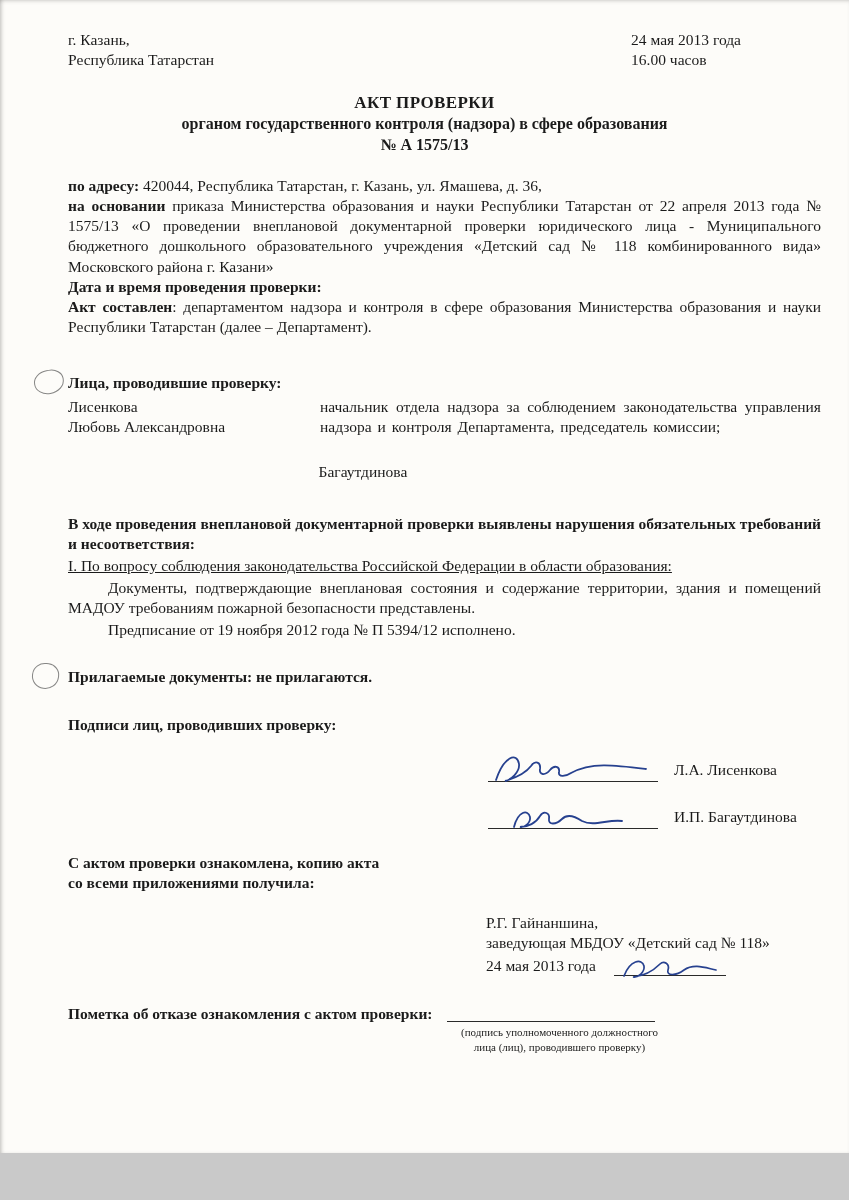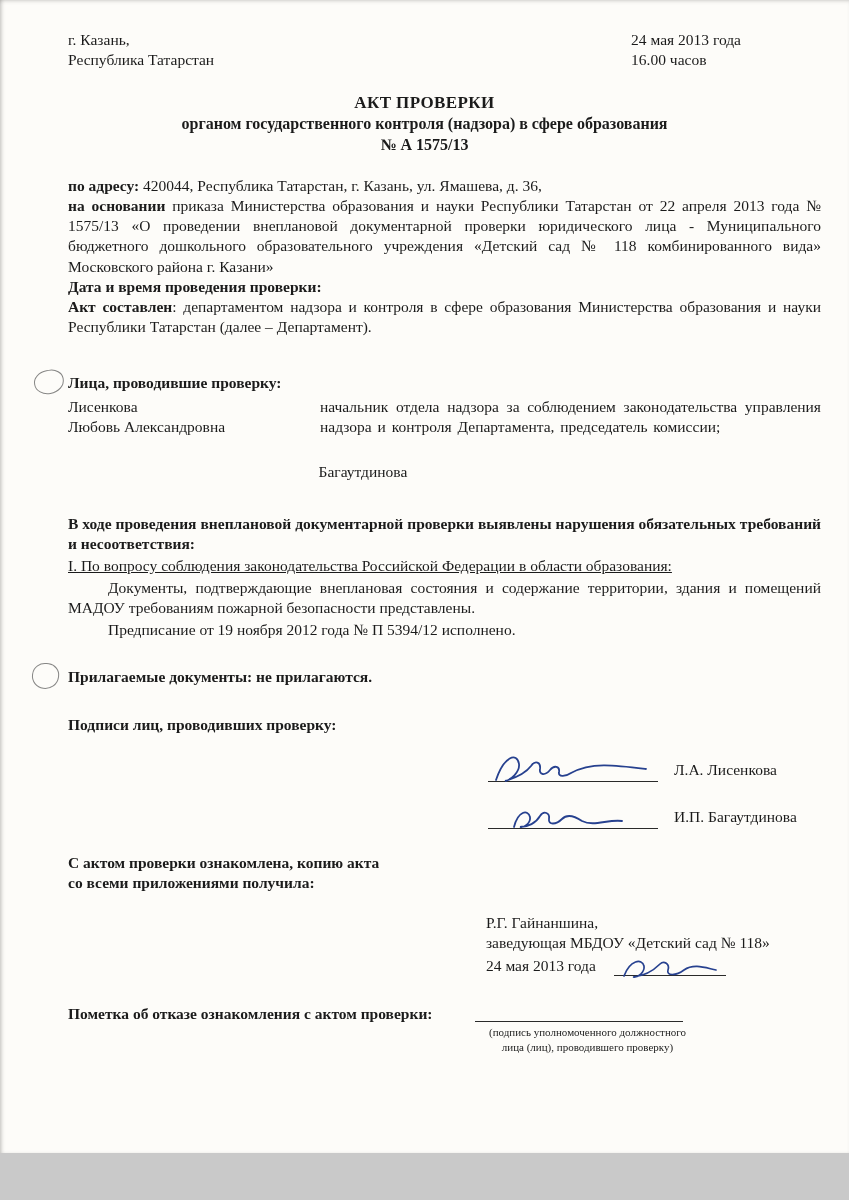--- a/index.html
+++ b/index.html
@@ -64,21 +64,21 @@
   }
   .sig-line svg { position: absolute; left: 2px; bottom: -9px; overflow: visible; }
   .sig-name { margin-left: 16px; }
 
   .ack { margin-top: 24px; }
   .ack-label { font-weight: 700; }
   .ack-right { margin-left: 418px; margin-top: 20px; }
   .ack-date-row { display: flex; align-items: flex-end; margin-top: 2px; }
   .ack-sig-line { width: 112px; margin-left: 18px; height: 20px; }
 
-  .refusal { margin-top: 28px; display: flex; align-items: flex-start; gap: 28px; }
+  .refusal { margin-top: 28px; display: flex; align-items: flex-start; }
   .refusal-label { font-weight: 700; }
   .refusal-right { margin-left: 14px; }
   .ref-line { display: block; width: 208px; height: 17px; border-bottom: 1.2px solid #2a2a2a; }
   .ref-caption {
     margin-top: 3px;
     width: 226px;
     text-align: center;
     font-size: 11px;
     line-height: 1.3;
     color: #222;

